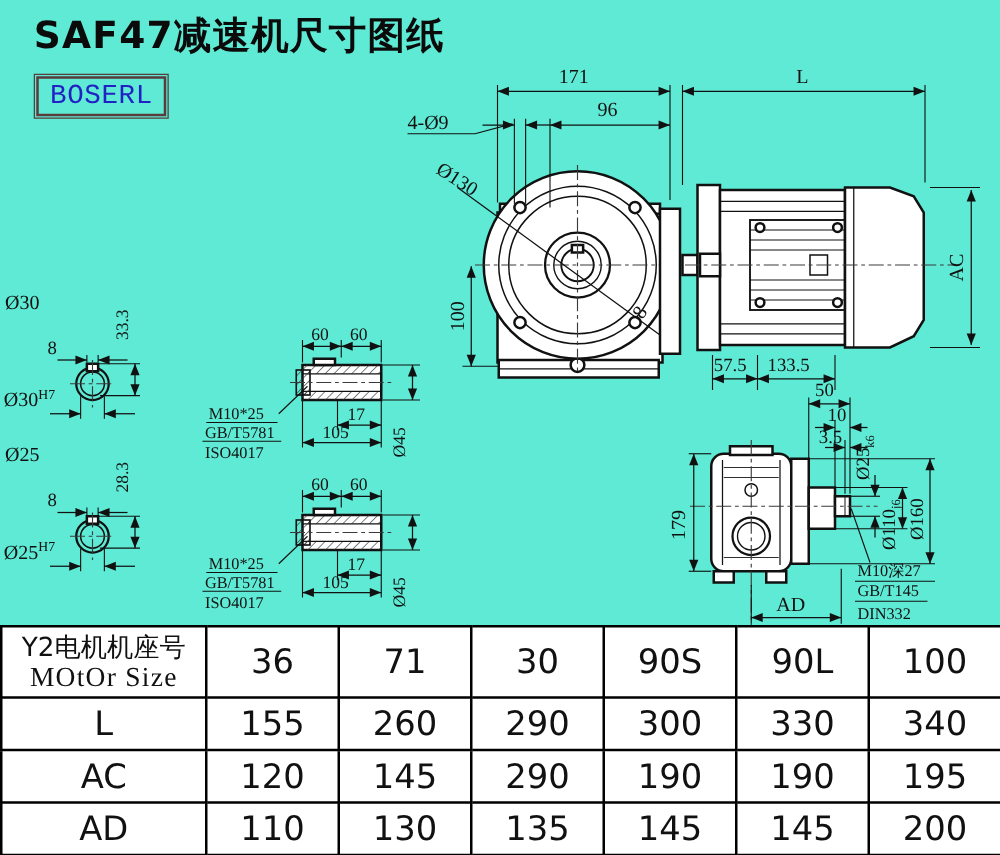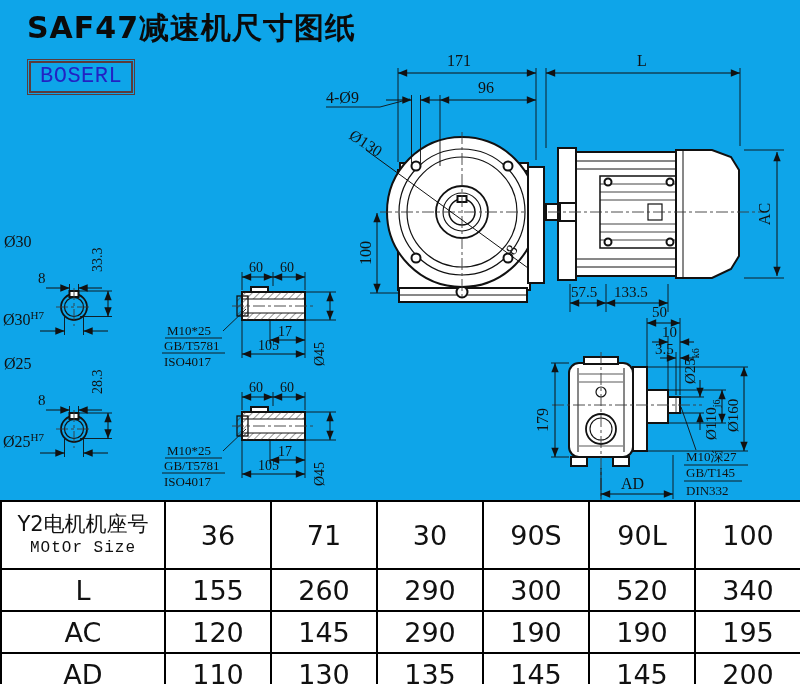--- a/index.html
+++ b/index.html
@@ -1,40 +1,40 @@
 <!DOCTYPE html>
 <html><head>
 <meta charset="utf-8">
 <style>
   html,body{margin:0;padding:0;background:#ffffff}
-  .stage{position:relative;width:800px;height:684px;background:#0ea5e9;overflow:hidden;
+  .stage{position:relative;width:800px;height:684px;background:#5eead4;overflow:hidden;
          font-family:"Liberation Sans",sans-serif;color:#111}
   .title{position:absolute;left:27px;top:8px;font-family:"DejaVu Sans",sans-serif;
          font-weight:bold;font-size:30px;letter-spacing:1px;color:#0b0b0b;white-space:nowrap}
   .logo{position:absolute;left:29px;top:61px;padding:1px 9px 2px;
         border:2px solid #5a3c3c;outline:1px solid #5a3c3c;outline-offset:1px;
         font-family:Liberation Mono, monospace;font-size:22px;color:#2222c4;letter-spacing:.5px}
   svg{position:absolute;left:0;top:0}
   .part{fill:#fff;stroke:#111;stroke-width:2}
   .o{fill:none;stroke:#111}
   .diml{fill:none;stroke:#111;stroke-width:1}
   .ext{fill:none;stroke:#111;stroke-width:.9}
   .cl{fill:none;stroke:#3a3a3a;stroke-width:.9;stroke-dasharray:12 3 3 3}
   .dim{font-family:"Liberation Serif",serif;font-size:16px;fill:#111}
   .dim14{font-family:"Liberation Serif",serif;font-size:14px;fill:#111}
   .dim15{font-family:"Liberation Serif",serif;font-size:15px;fill:#111}
   .note{font-family:"Liberation Serif",serif;font-size:13px;fill:#111}
   .tblwrap{position:absolute;left:0;top:500px;width:800px;height:184px}
   table.tbl{width:800px;height:184px;border-collapse:collapse;table-layout:fixed;background:#fff}
   table.tbl td{border:2px solid #000;text-align:center;vertical-align:middle;padding:0;
                font-family:"DejaVu Sans",sans-serif;font-size:27px;color:#111}
-  tr.hdr{height:68px}
+  tr.hdr{height:57px}
   tr.datarow{height:42px}
   .hcn{font-size:21px;line-height:25px}
-  .hen{font-family:Liberation Mono, monospace;font-size:16px;line-height:22px;letter-spacing:1px}
+  .hen{font-family:Liberation Serif, serif;font-size:22px;line-height:22px;letter-spacing:1px}
 </style>
 </head>
 <body>
 
 <div class="stage">
 
   <div class="title">SAF47减速机尺寸图纸</div>
   <div class="logo" style="color: rgb(34, 34, 196); border-color: rgb(90, 60, 60); outline-color: rgb(90, 60, 60);">BOSERL</div>
 
   <svg width="800" height="500" viewBox="0 0 800 500">
@@ -351,21 +351,21 @@
         <td>90S</td>
         <td>90L</td>
         <td>100</td>
       </tr>
       <tr class="datarow">
         <td>L</td>
         <td>155</td>
         <td>260</td>
         <td>290</td>
         <td>300</td>
-        <td>520</td>
+        <td>330</td>
         <td>340</td>
       </tr>
       <tr class="datarow">
         <td>AC</td>
         <td>120</td>
         <td>145</td>
         <td>290</td>
         <td>190</td>
         <td>190</td>
         <td>195</td>

